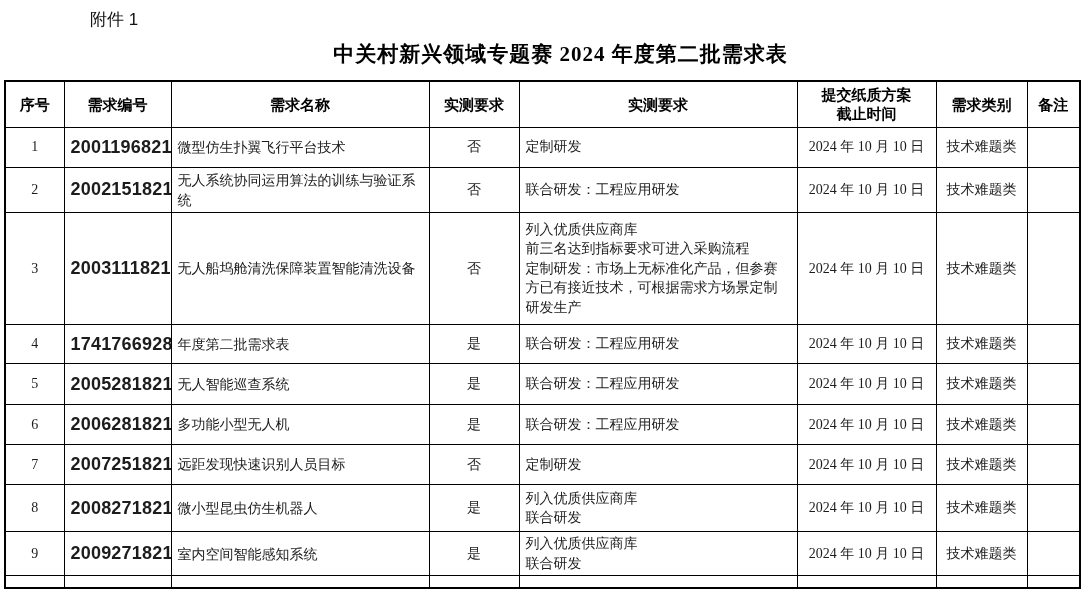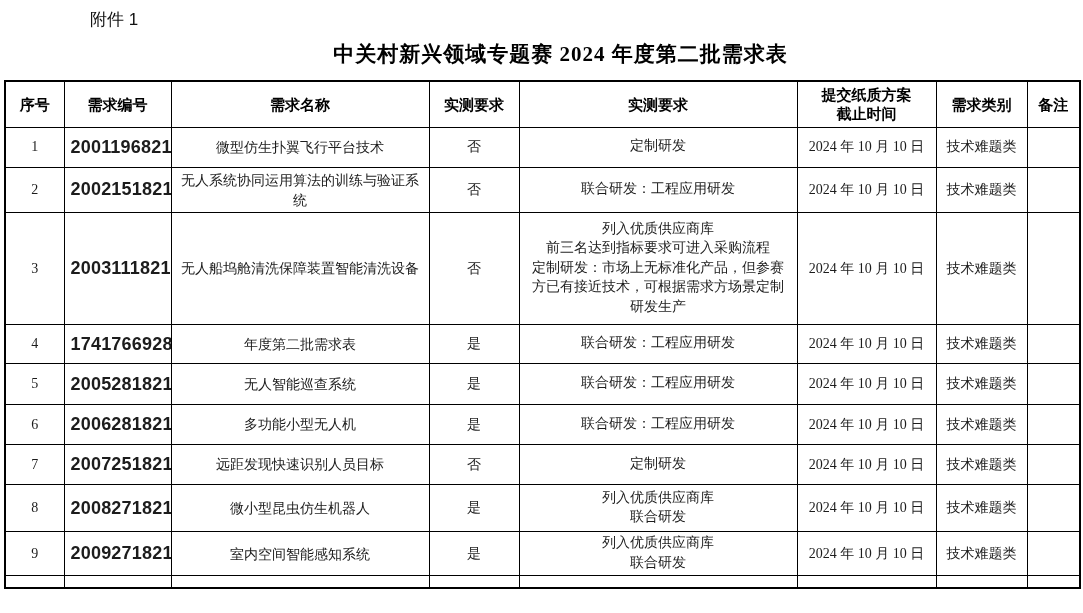--- a/index.html
+++ b/index.html
@@ -51,25 +51,25 @@
   }
   .req-table th {
     font-weight: bold;
     font-size: 15px;
     text-align: center;
     white-space: pre-line;
     line-height: 1.3;
     color: #000;
   }
   .cell-center { text-align: center; }
-  .cell-left { text-align: center; padding-left: 9px; }
+  .cell-left { text-align: left; padding-left: 9px; }
   .serial { font-family: "Liberation Serif", serif; font-size: 14px; }
   .code { font-weight: bold; font-size: 18px; letter-spacing: 0.2px; }
   .name-cell { line-height: 1.45; }
-  .coop-cell { white-space: pre-line; line-height: 1.4; font-family: Liberation Mono, monospace; }
+  .coop-cell { white-space: pre-line; line-height: 1.4; }
   .date-cell { font-family: "Liberation Serif", serif; white-space: nowrap; font-size: 14px; }
   .cat-cell { white-space: nowrap; }
 </style>
 </head>
 <body>
 
 <div class="page">
 
   <div class="attachment">附件 1</div>
   <div class="doc-title">中关村新兴领域专题赛 2024 年度第二批需求表</div>

